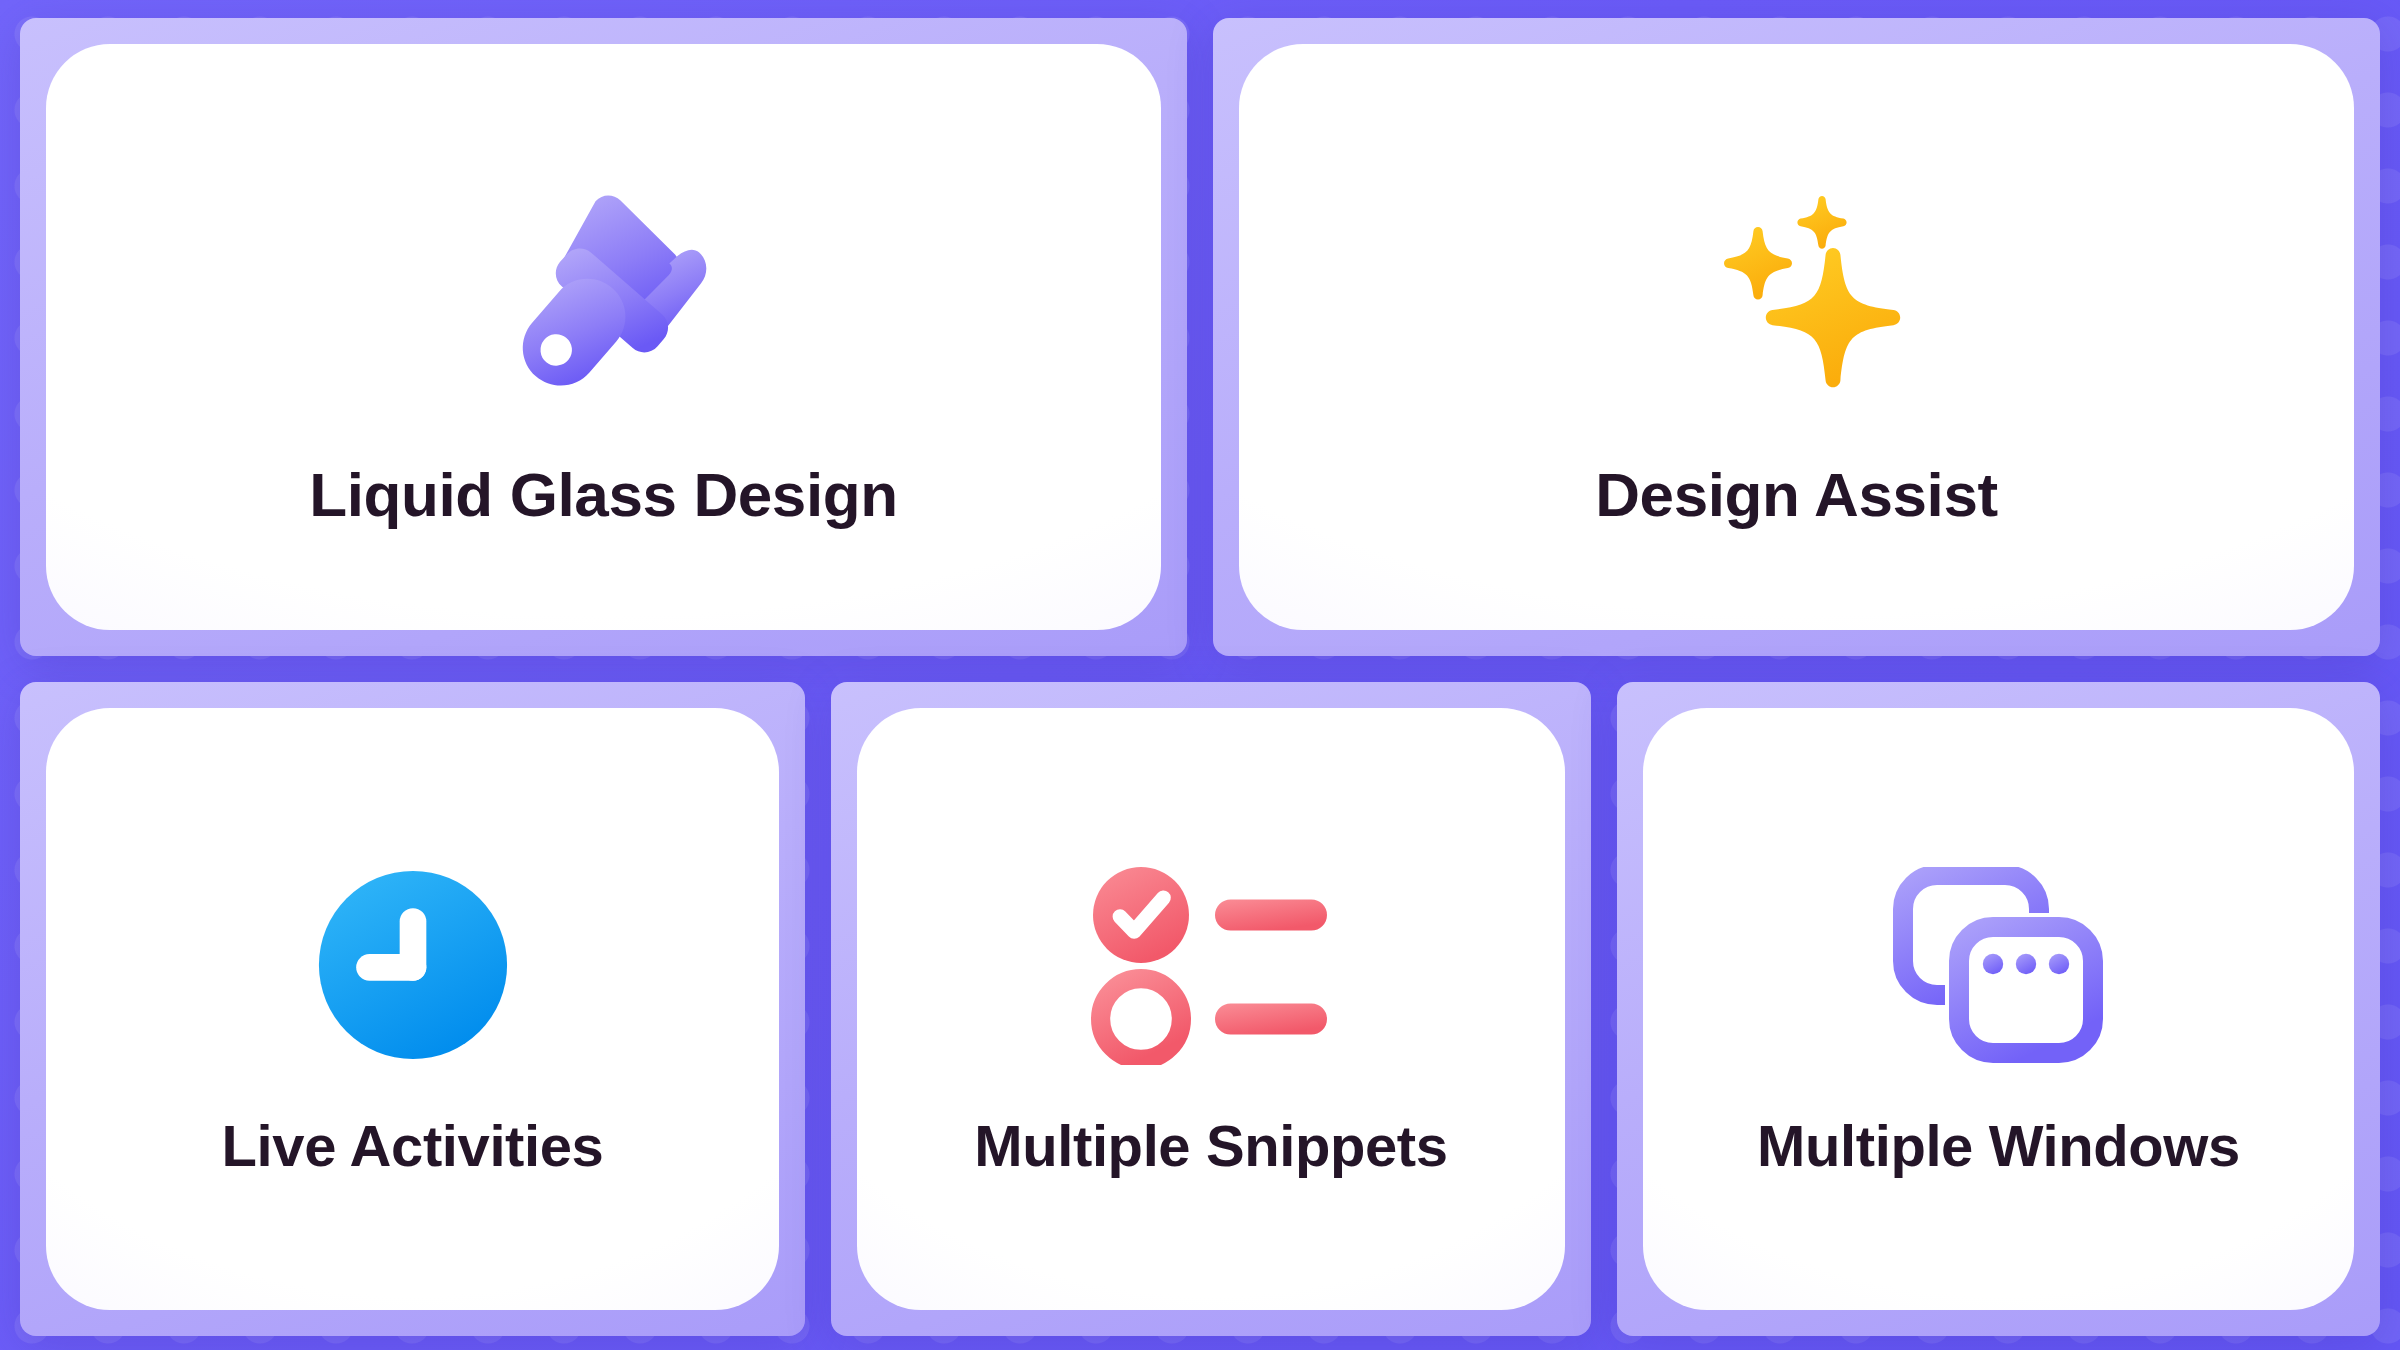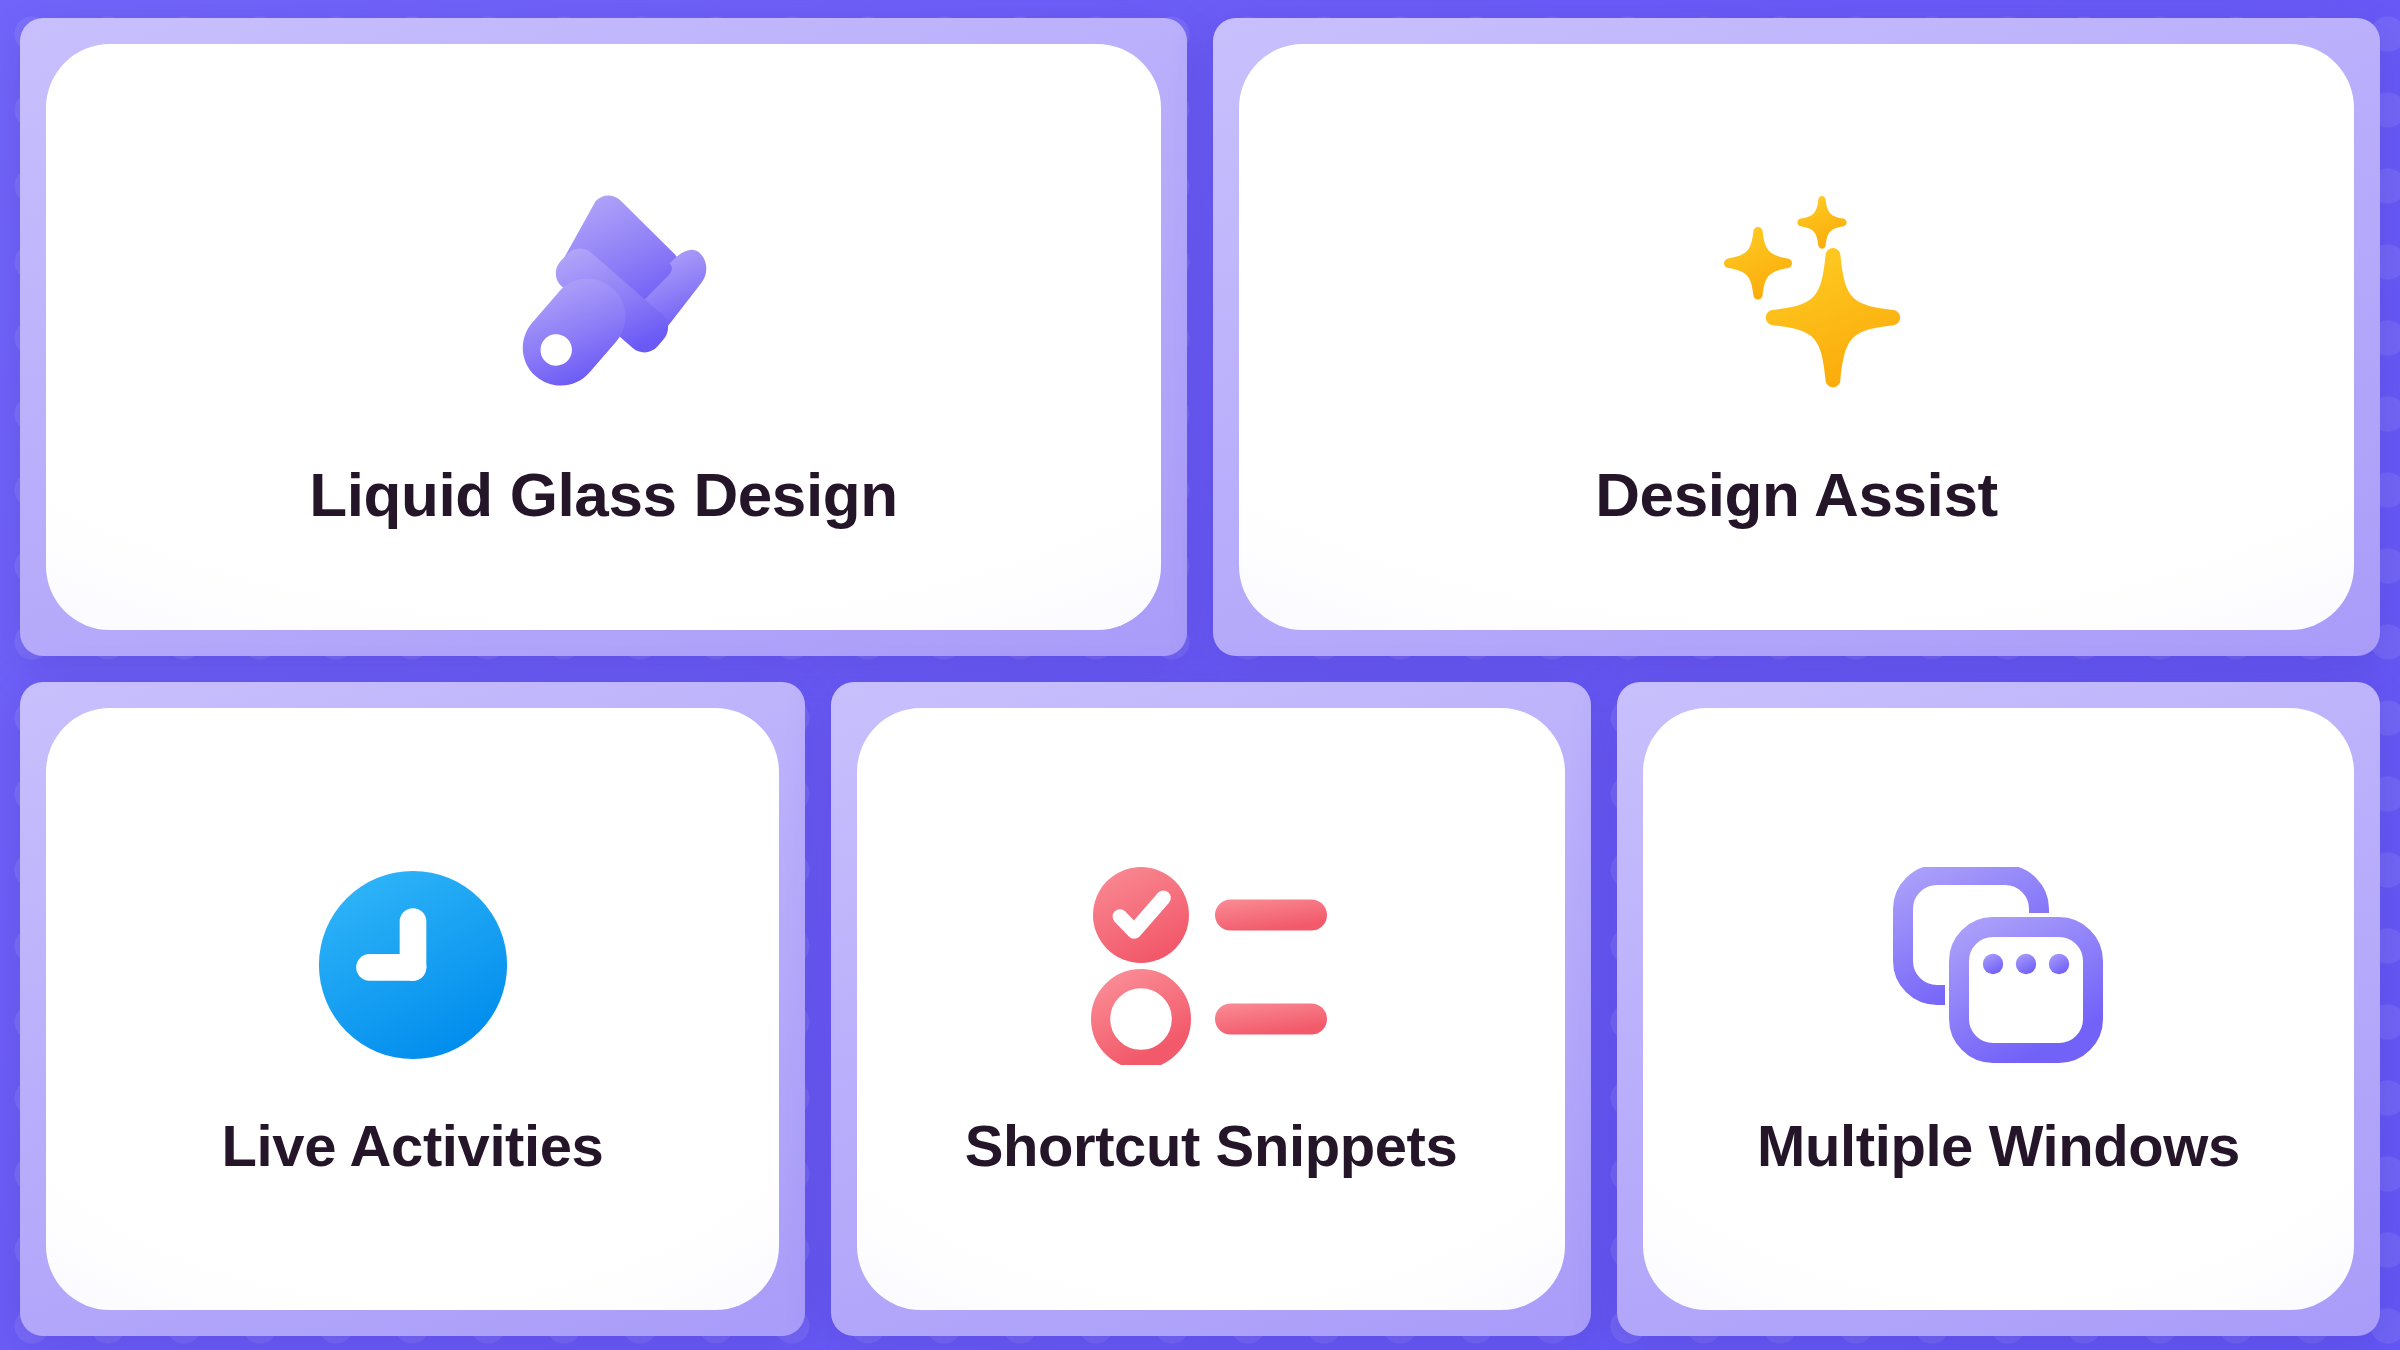--- a/index.html
+++ b/index.html
@@ -37,21 +37,21 @@
     gap: 26px;
   }
   .row { display:flex; gap: 26px; flex: 1 1 auto; }
   .row-top    { flex: 0 0 638px; }
   .row-bottom { flex: 1 1 auto; }
 
   
   .card {
     position:relative;
     flex: 1 1 0;
-    border-radius: 23px;
+    border-radius: 16px;
     background: linear-gradient(160deg, #c8c0fd 0%, #b9aefb 45%, #a99cf9 100%);
     padding: 26px;
     box-shadow: 0 10px 46px rgba(60,40,160,0.22);
   }
   .card-inner {
     position:relative;
     width:100%; height:100%;
     border-radius: 64px;
     background: radial-gradient(120% 120% at 50% 28%, #ffffff 0%, #ffffff 58%, #f7f5ff 86%, #efecfe 100%);
     display:flex;
@@ -249,21 +249,21 @@
             </defs>
 
             <circle cx="27" cy="25" r="24" fill="url(#gPink)"></circle>
             <path d="M16.5 25.8 L23.6 33.2 L38.2 16.4" fill="none" stroke="#ffffff" stroke-width="7.4" stroke-linecap="round" stroke-linejoin="round"></path>
             <rect x="64" y="17.2" width="56" height="15.6" rx="7.8" fill="url(#gPink)"></rect>
 
             <circle cx="27" cy="77" r="20.2" fill="none" stroke="url(#gPink)" stroke-width="9.6"></circle>
             <rect x="64" y="69.2" width="56" height="15.6" rx="7.8" fill="url(#gPink)"></rect>
           </svg>
         </div>
-        <div class="card-label">Shortcut Snippets</div>
+        <div class="card-label">Multiple Snippets</div>
       </div>
     </div>
 
     <div class="card c-multi">
       <div class="card-inner">
         <div class="icon-wrap">
           <svg width="212" height="196" viewBox="0 0 106 98" aria-hidden="true">
             <defs>
               <linearGradient id="gWin" x1="0" y1="0" x2="0.55" y2="1">
                 <stop offset="0%" stop-color="#aba0fa"></stop>

